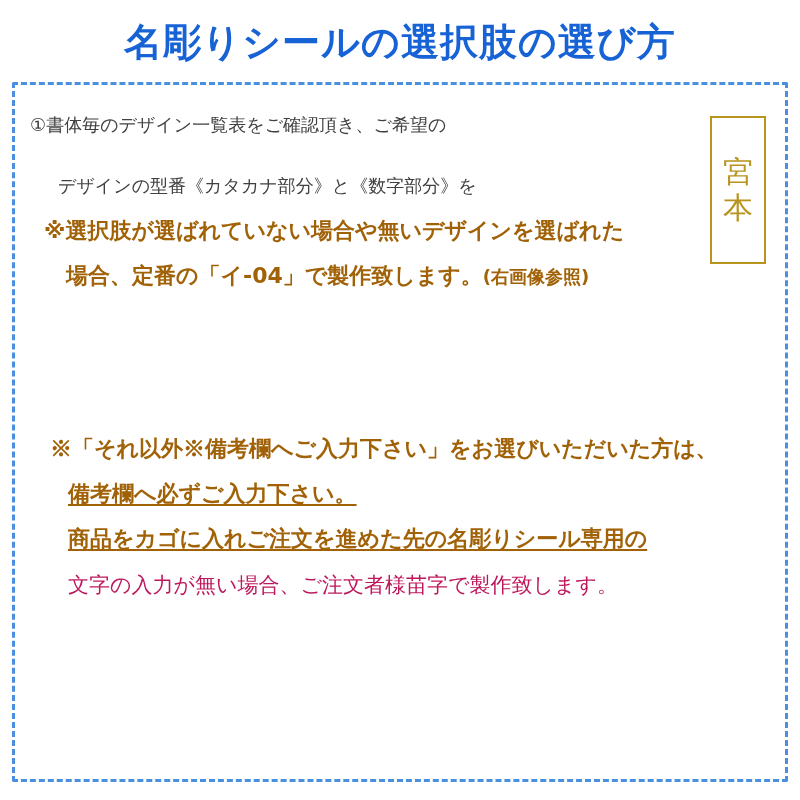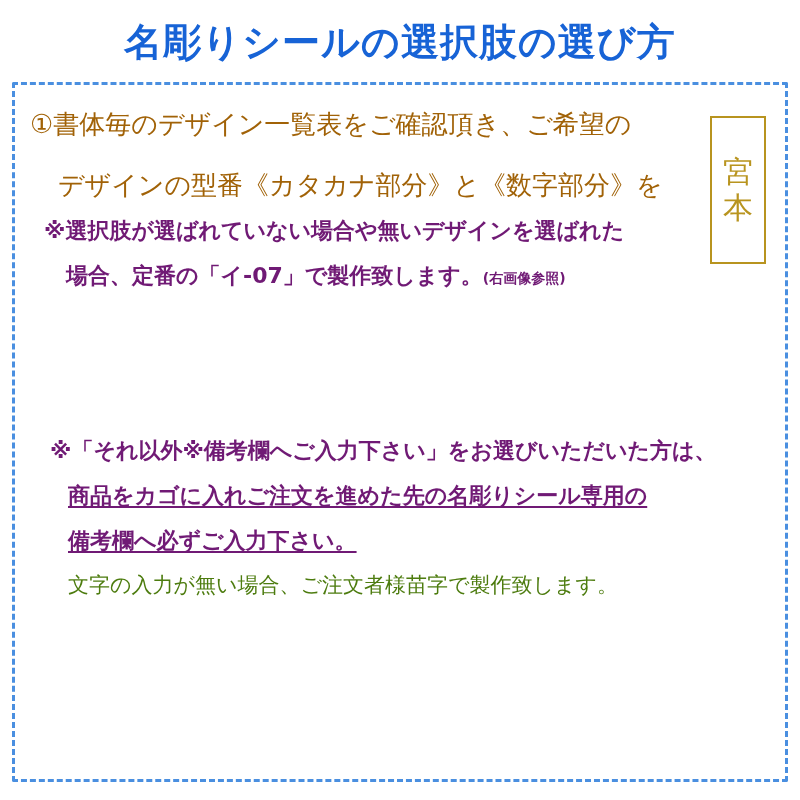--- a/index.html
+++ b/index.html
@@ -61,39 +61,39 @@
     width: 748px;
     height: 672px;
   }
 
   .line {
     color: #111111;
     font-family: "DejaVu Sans", sans-serif;
     white-space: nowrap;
   }
   .blk-main {
-    font-size: 26px;
+    font-size: 18px;
     line-height: 45px;
-    color: #a16207;
+    color: #404040;
   }
   .indent1 { padding-left: 26px; margin-top: 16px; }
   .red {
-    color: #701a75;
+    color: #a16207;
     font-weight: bold;
     font-size: 22px;
     line-height: 45px;
     font-family: "DejaVu Sans", sans-serif;
     white-space: nowrap;
   }
   .red .small {
-    font-size: 14px;
+    font-size: 18px;
     font-weight: bold;
   }
   .red-thin {
-    color: #4d7c0f;
+    color: #be185d;
     font-weight: normal;
     font-size: 21px;
     line-height: 45px;
     font-family: "DejaVu Sans", sans-serif;
     white-space: nowrap;
   }
   .underline {
     text-decoration: underline;
     text-underline-offset: 3px;
   }
@@ -105,21 +105,21 @@
   }
   .sec1 .indent1 { padding-left: 28px; }
   .sec1 .red { padding-left: 14px; }
   .sec1 .red.r2 { padding-left: 36px; }
 
   .sec2 {
     position: absolute;
     top: 332px;
     left: 4px;
   }
-  .sec2 .red { padding-left: 20px; }
+  .sec2 .red { padding-left: 20px; font-family: Liberation Mono, monospace; }
   .sec2 .ul1 { padding-left: 38px; }
   .sec2 .ul2 { padding-left: 38px; }
   .sec2 .thin { padding-left: 38px; }
   .sec2 .last { padding-left: 20px; }
 
   
   .seal {
     position: absolute;
     top: 116px;
     left: 710px;
@@ -151,27 +151,27 @@
   </div>
 
   <div class="frame"></div>
 
   <div class="content">
 
     <div class="sec1">
       <div class="blk-main line">①書体毎のデザイン一覧表をご確認頂き、ご希望の</div>
       <div class="blk-main line indent1">デザインの型番《カタカナ部分》と《数字部分》を</div>
       <div class="red">※選択肢が選ばれていない場合や無いデザインを選ばれた</div>
-      <div class="red r2"><span>場合、定番の「イ-07」で製作致します。</span><span class="small">(右画像参照)</span></div>
+      <div class="red r2"><span>場合、定番の「イ-04」で製作致します。</span><span class="small">(右画像参照)</span></div>
     </div>
 
     <div class="sec2">
       <div class="red">※「それ以外※備考欄へご入力下さい」をお選びいただいた方は、</div>
+      <div class="red ul2 underline">備考欄へ必ずご入力下さい。</div>
       <div class="red ul1 underline">商品をカゴに入れご注文を進めた先の名彫りシール専用の</div>
-      <div class="red ul2 underline">備考欄へ必ずご入力下さい。</div>
       <div class="red-thin thin">文字の入力が無い場合、ご注文者様苗字で製作致します。</div>
     </div>
 
   </div>
 
   <div class="seal">
     <div class="ch">宮</div>
     <div class="ch">本</div>
   </div>
 

